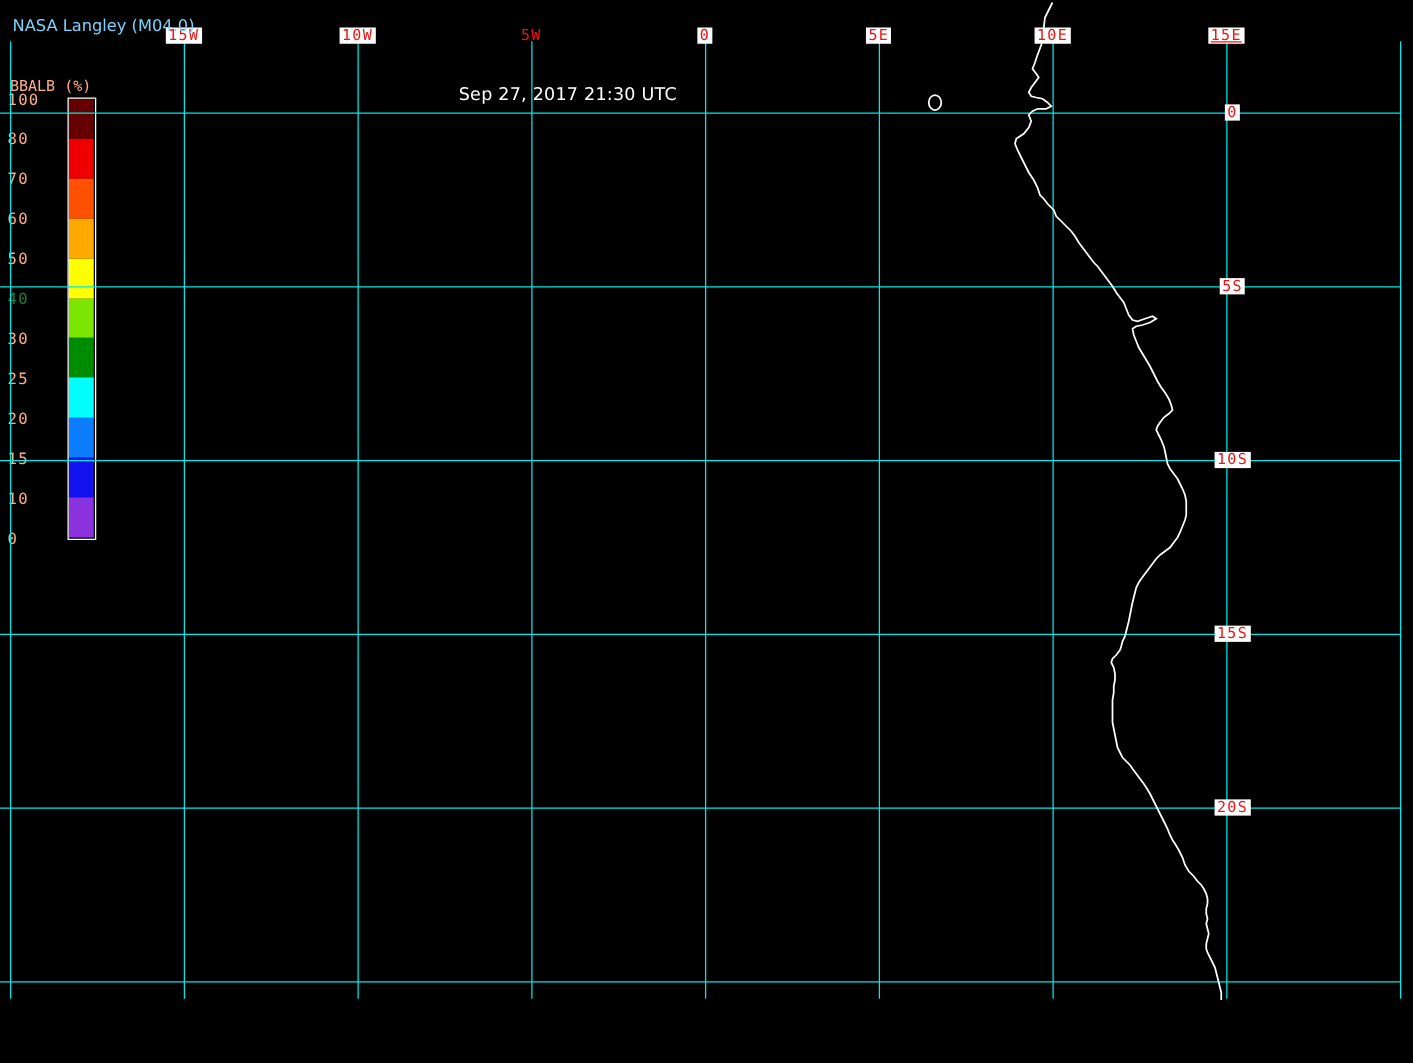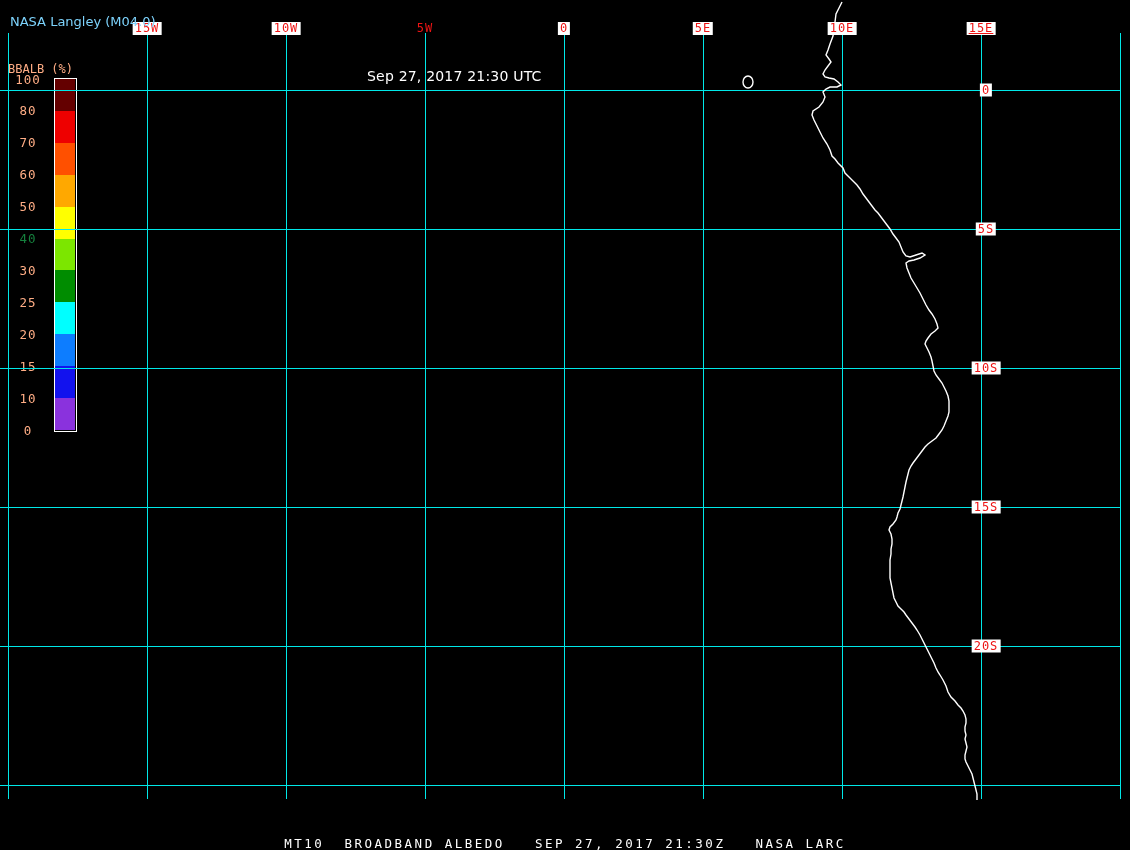--- a/index.html
+++ b/index.html
@@ -30,21 +30,21 @@
   .lon-label,.lat-label{
     position:absolute;z-index:6;background:#ffffff;font-size:12px;line-height:13px;
     font-family:"DejaVu Sans Mono","Liberation Mono",monospace;
     white-space:pre;padding:0 2px;letter-spacing:1px;
   }
   .cb-seg{position:absolute;left:55px;width:20px;z-index:1;}
   .cb-border{position:absolute;z-index:1;border:1px solid #fff;background:transparent;}
   .cb-tick{
     position:absolute;z-index:1;font-size:12.5px;line-height:13px;letter-spacing:1px;
     font-family:"DejaVu Sans Mono","Liberation Mono",monospace;
-    text-align:center;width:44px;left:6px;white-space:pre;
+    text-align:left;width:44px;left:6px;white-space:pre;
   }
   #coast-svg{position:absolute;left:0;top:0;z-index:3;pointer-events:none;}
   .caption{
     position:absolute;left:0;width:1130px;text-align:center;color:#fff;
     font-size:12.5px;letter-spacing:2.5px;white-space:pre;z-index:7;
     font-family:"DejaVu Sans Mono","Liberation Mono",monospace;
   }
 </style>
 </head>
 <body>
@@ -120,15 +120,14 @@
       <div class="lon-label" style="left: 981px; top: 22px; transform: translateX(-50%); color: rgb(238, 20, 20); text-decoration: underline;">15E</div>
     </div>
   <div id="lat-labels">
       <div class="lat-label" style="left: 986px; top: 90px; transform: translate(-50%, -50%); color: rgb(238, 20, 20);">0</div>
       <div class="lat-label" style="left: 986px; top: 229px; transform: translate(-50%, -50%); color: rgb(238, 20, 20);">5S</div>
       <div class="lat-label" style="left: 986px; top: 368px; transform: translate(-50%, -50%); color: rgb(238, 20, 20);">10S</div>
       <div class="lat-label" style="left: 986px; top: 507px; transform: translate(-50%, -50%); color: rgb(238, 20, 20);">15S</div>
       <div class="lat-label" style="left: 986px; top: 646px; transform: translate(-50%, -50%); color: rgb(238, 20, 20);">20S</div>
     </div>
 
-  <div class="caption" style="top:836px;">MT10  BROADBAND ALBEDO   SEP 27, 2017 21:30Z   NASA LARC</div>
 
 </div>
 
 </body></html>

